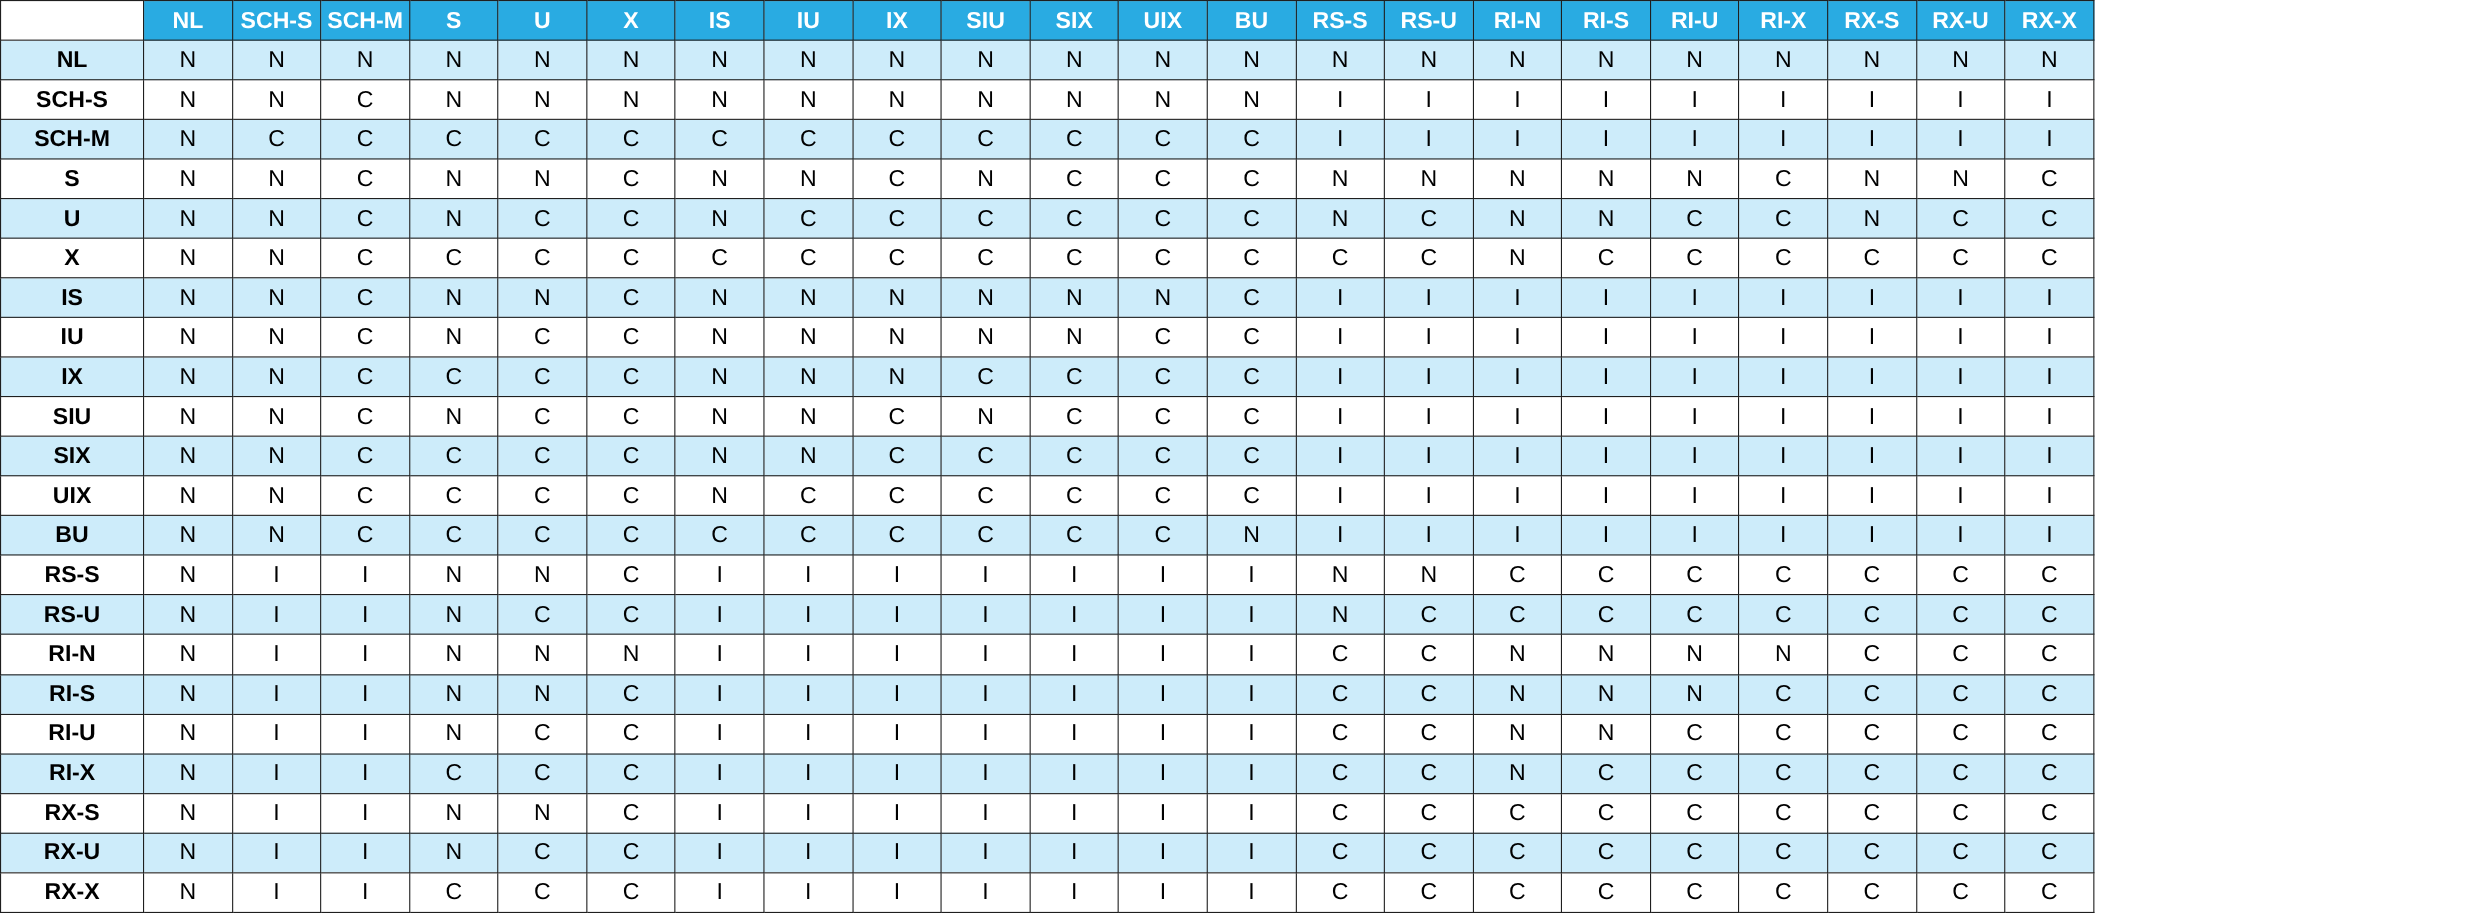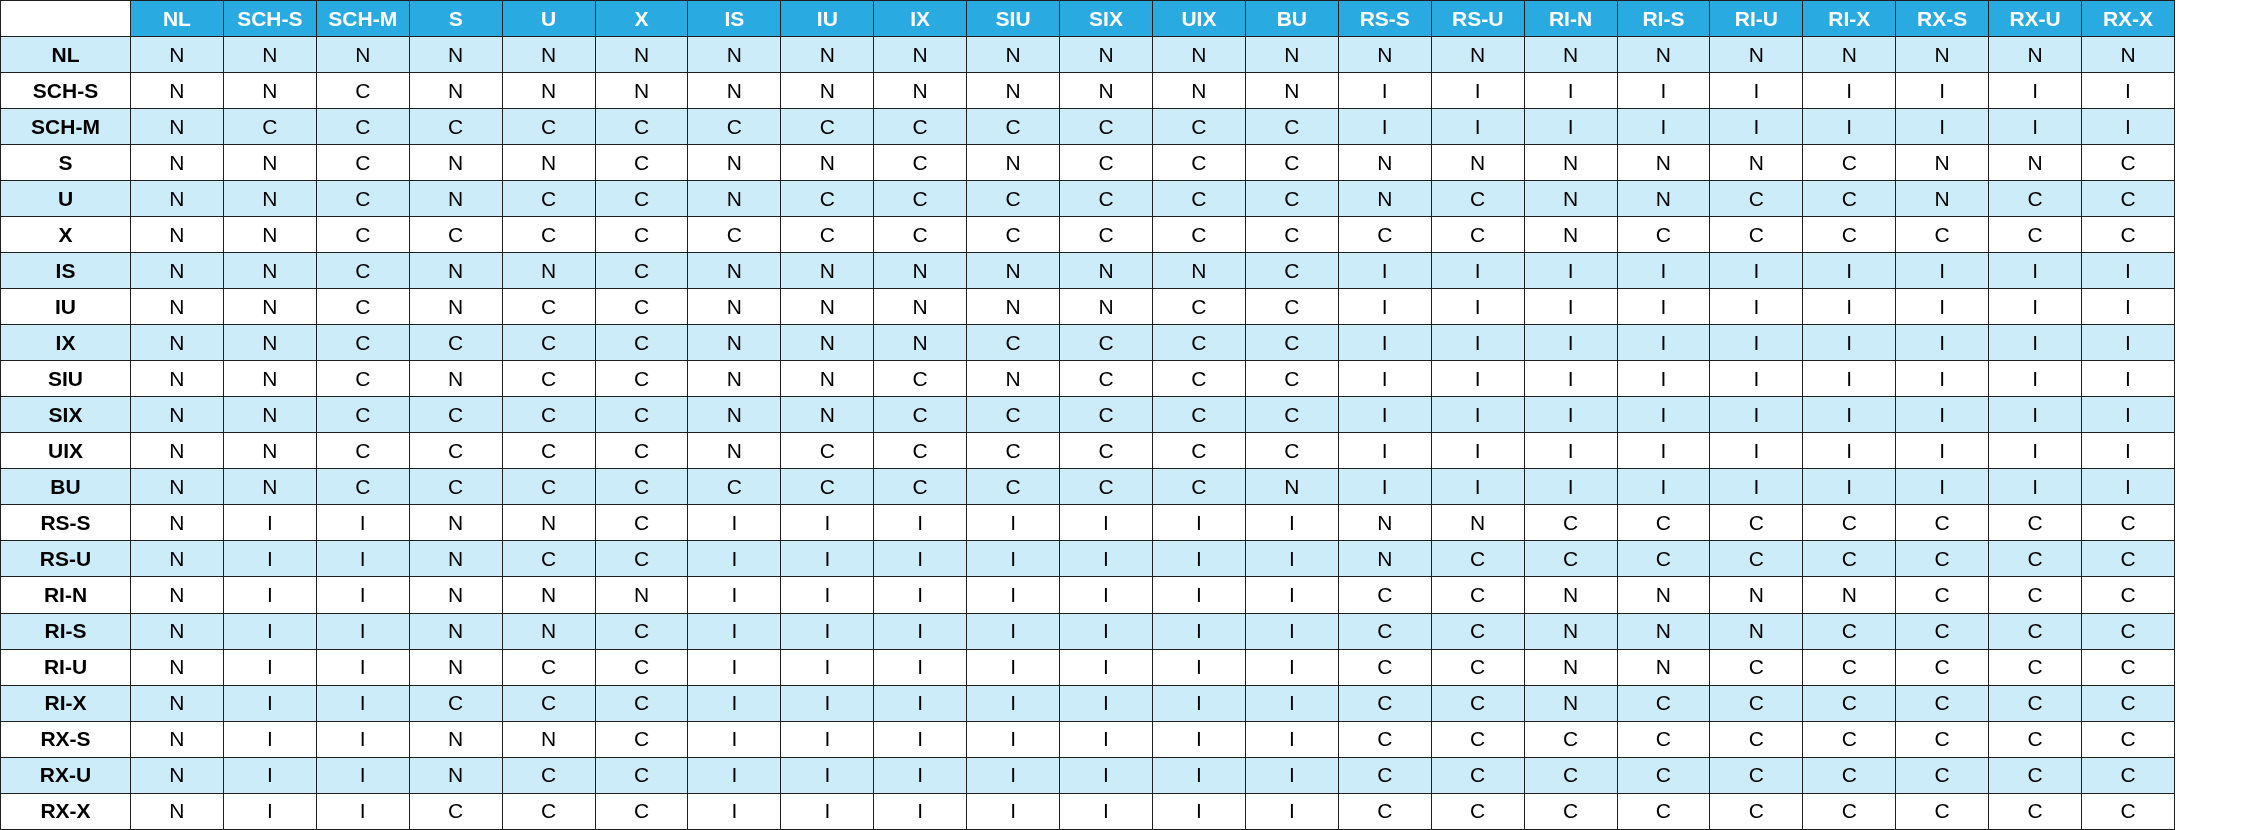--- a/index.html
+++ b/index.html
@@ -12,21 +12,21 @@
     width: 2254px;
     height: 830px;
     overflow: hidden;
   }
   #matrix-wrap {
     padding: 0;
   }
   table.compat-matrix {
     border-collapse: collapse;
     table-layout: fixed;
-    width: 2175px;
+    width: 1904px;
     height: 830px;
   }
   table.compat-matrix th,
   table.compat-matrix td {
     border: 1px solid #1f1f1f;
     text-align: center;
     vertical-align: middle;
     font-size: 21px;
     padding: 0;
     height: 36px;

